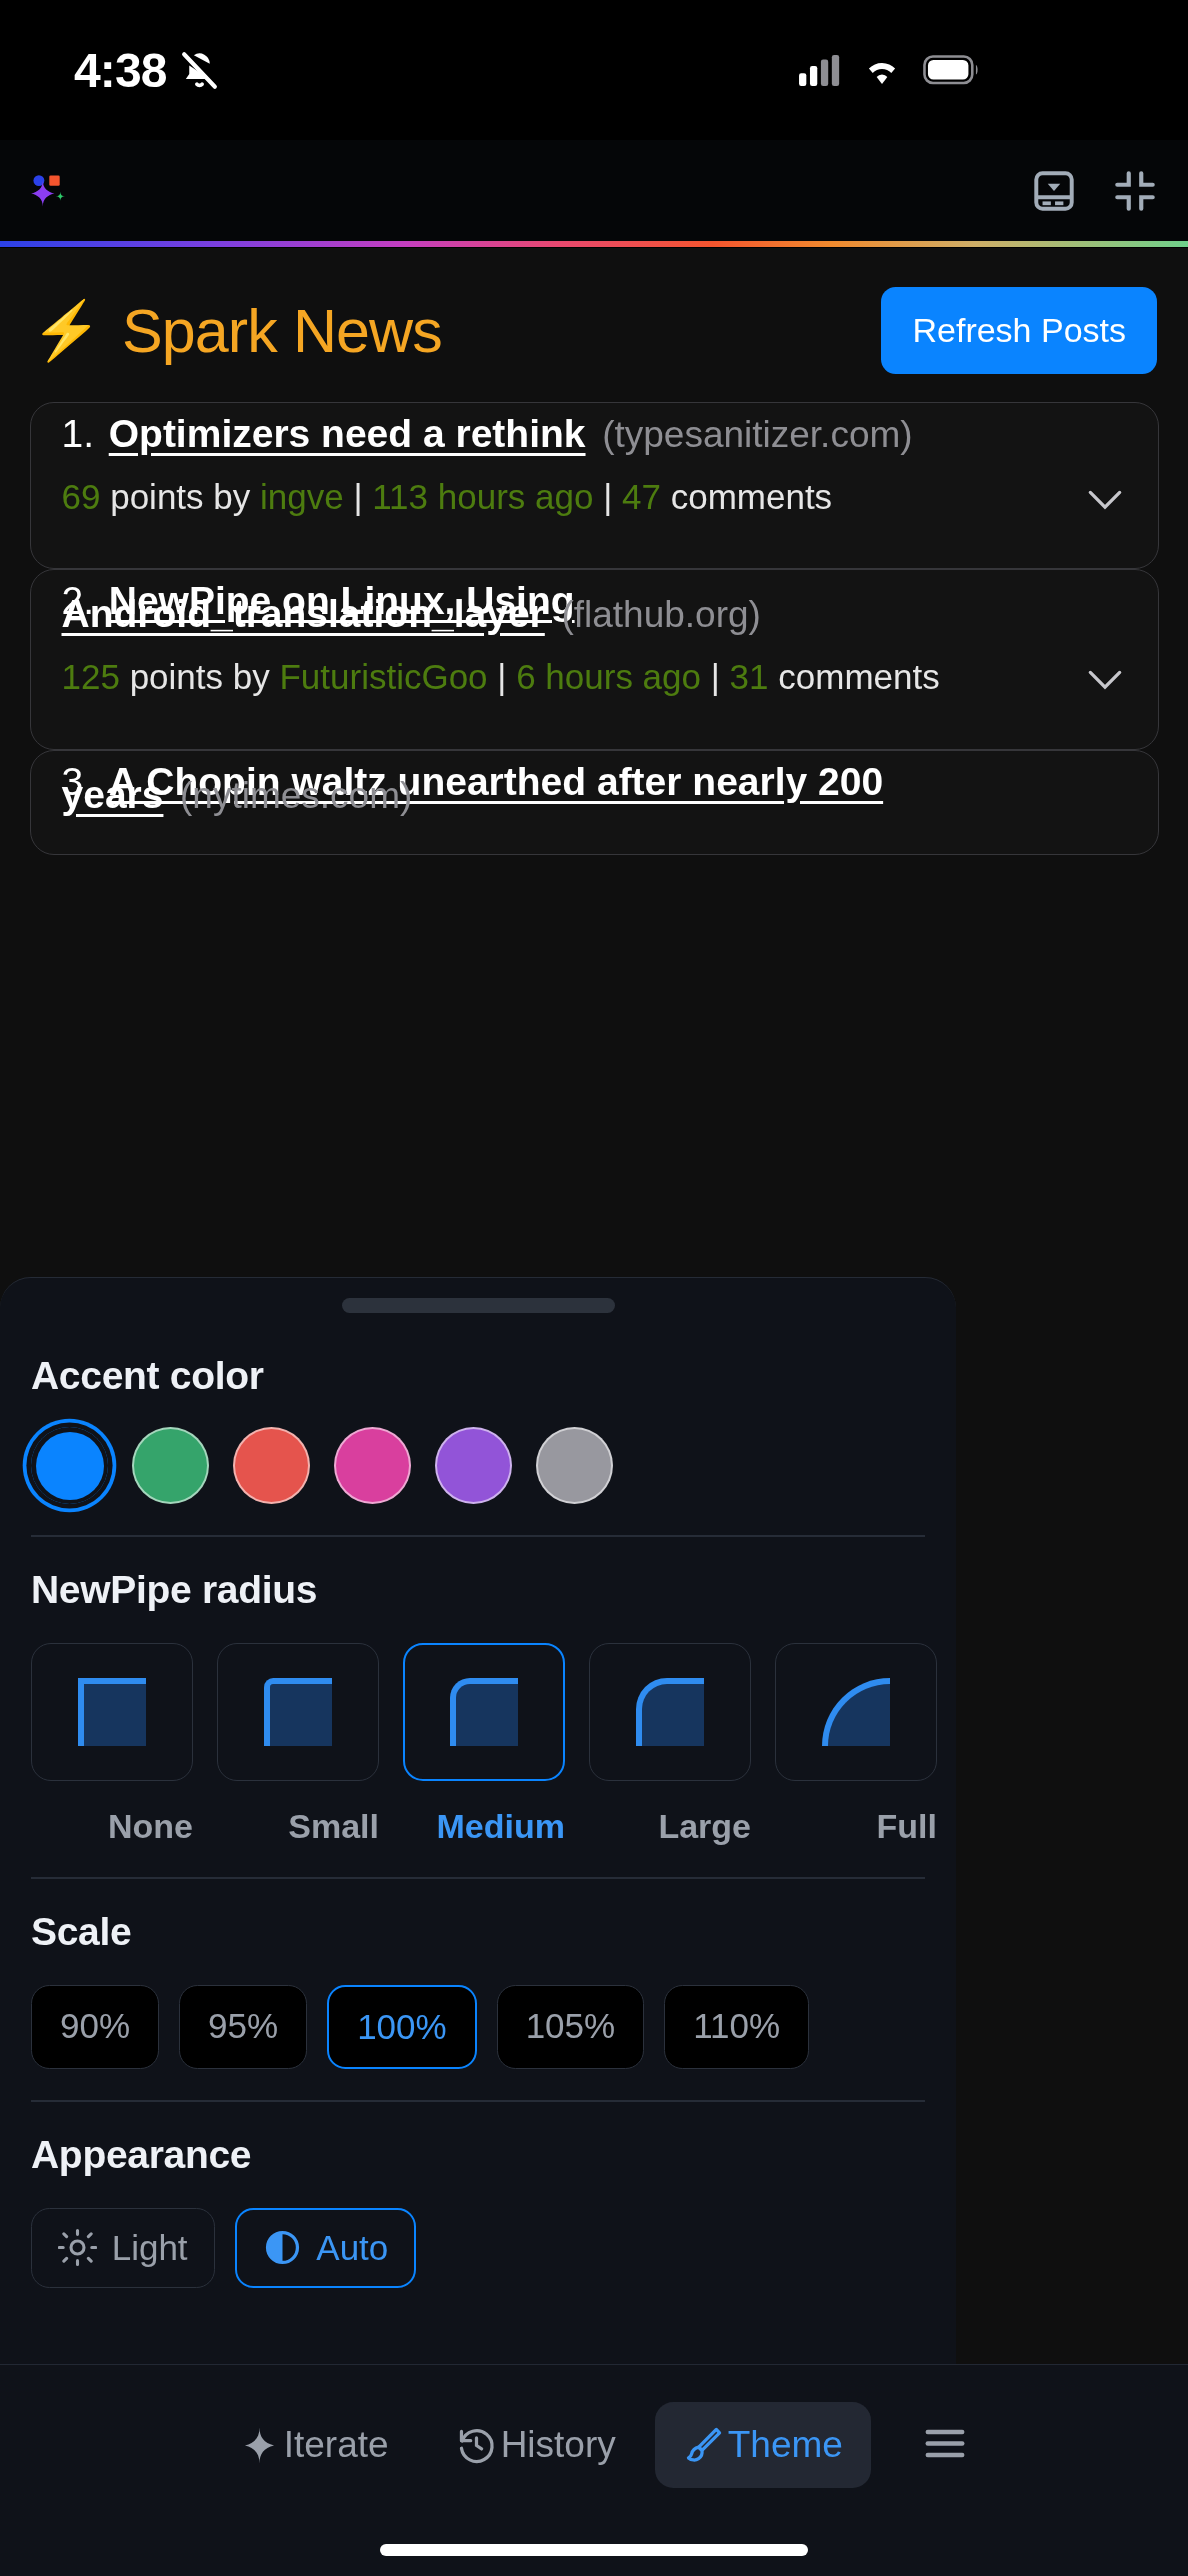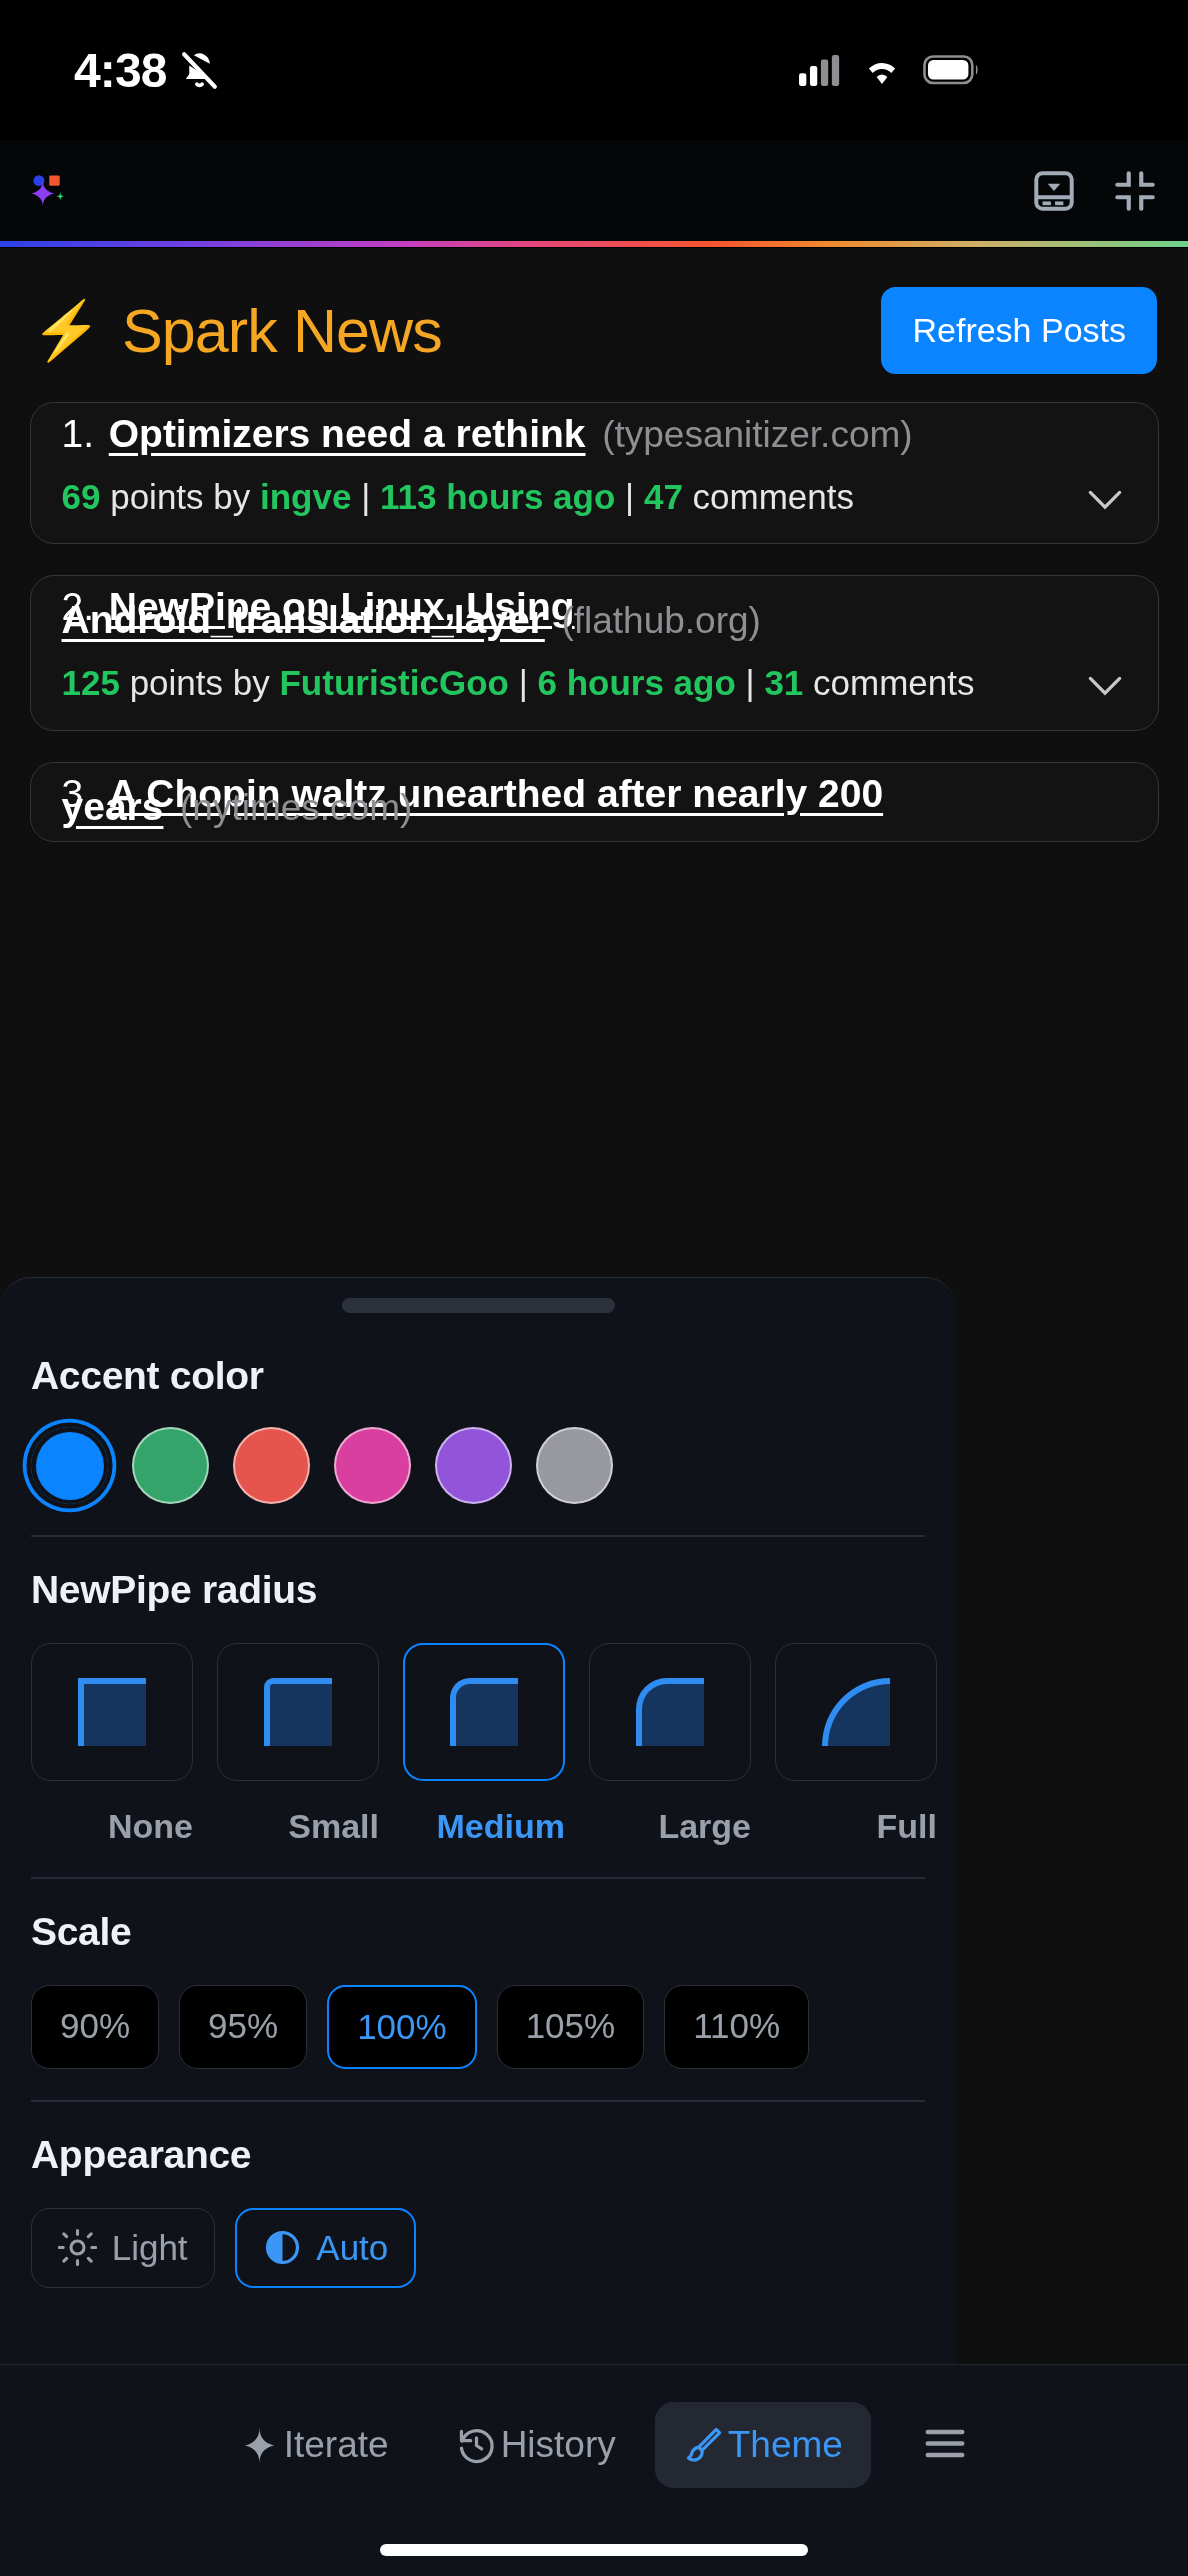--- a/index.html
+++ b/index.html
@@ -47,37 +47,37 @@
   .brand-title{ font-size:61px; color:#f5a623; font-weight:400; letter-spacing:-0.9px;}
   .refresh-btn{
     background:#0a84ff; color:#fff; border:none; border-radius:14.7px;
     font-size:34px; padding:24px 31px; font-family:inherit; cursor:pointer;
     white-space:nowrap;
   }
 
   .cards{ padding:0 29.5px; }
   .card{
     background:#131313; border:1.8px solid #36363a; border-radius:24px;
-    padding:31px 31px 21px 31px; margin-bottom:31px;
+    padding:31px 31px 46px 31px; 
   }
   .card-title-row{ font-size:0; line-height:0; }
   .rank{
     font-size:39px; color:#fff; font-weight:400; margin-right:14.7px;
   }
   .post-title{
     font-size:39px; color:#fff; font-weight:700;
     text-decoration:underline; text-underline-offset:6.4px;
   }
   .post-domain{ font-size:37px; color:#8e8e93; margin-left:16.6px; }
   .card-meta{
     margin-top:28px; font-size:35px; color:#e6e6e6;
     display:flex; align-items:flex-start; justify-content:space-between; gap:18.4px;
   }
   .meta-text{ line-height:1.28; }
-  .g{ color:#22c55e; font-weight:700; }
+  .g{ color:#4d7c0f; font-weight:400; }
   .sep{ color:#e6e6e6; }
   .chev{ flex:0 0 auto; padding-top:7.4px; }
 
   
   .sheet{
     position:absolute; left:0; bottom:0; width:956px; height:1299px;
     background:#0f1219; border-top-left-radius:31px; border-top-right-radius:31px;
     border-top:1.8px solid #252b36;
     display:flex; flex-direction:column;
   }

